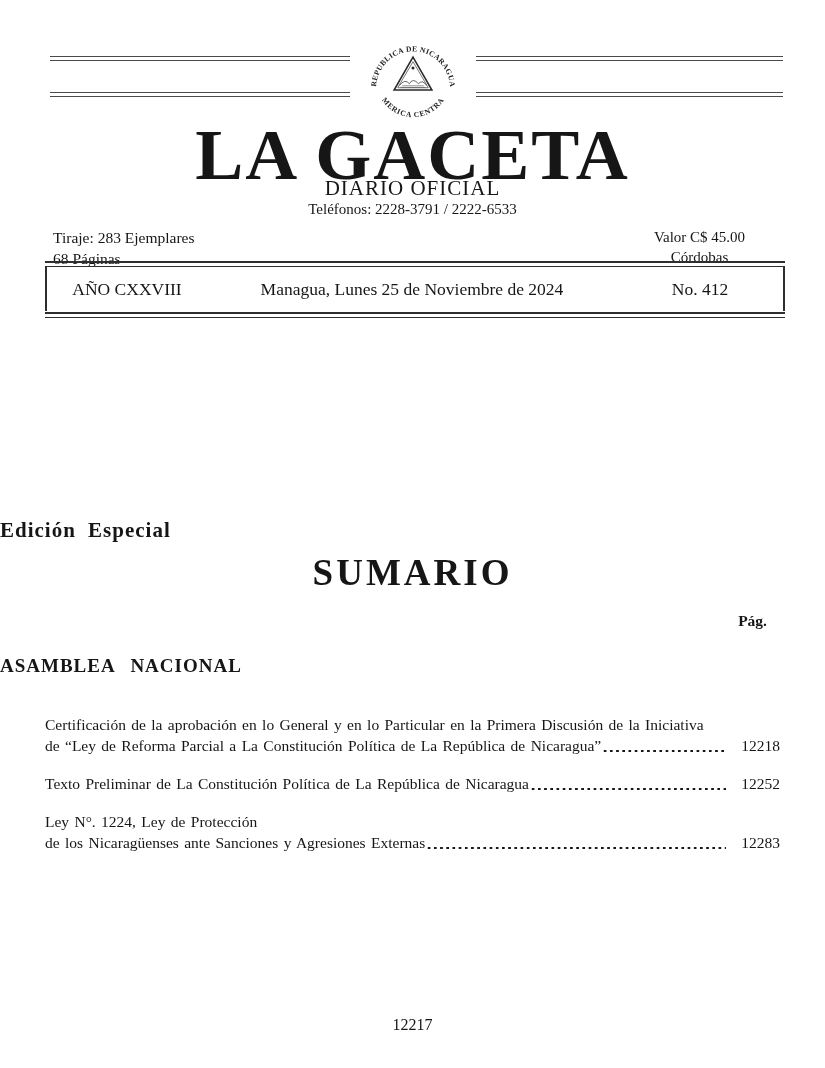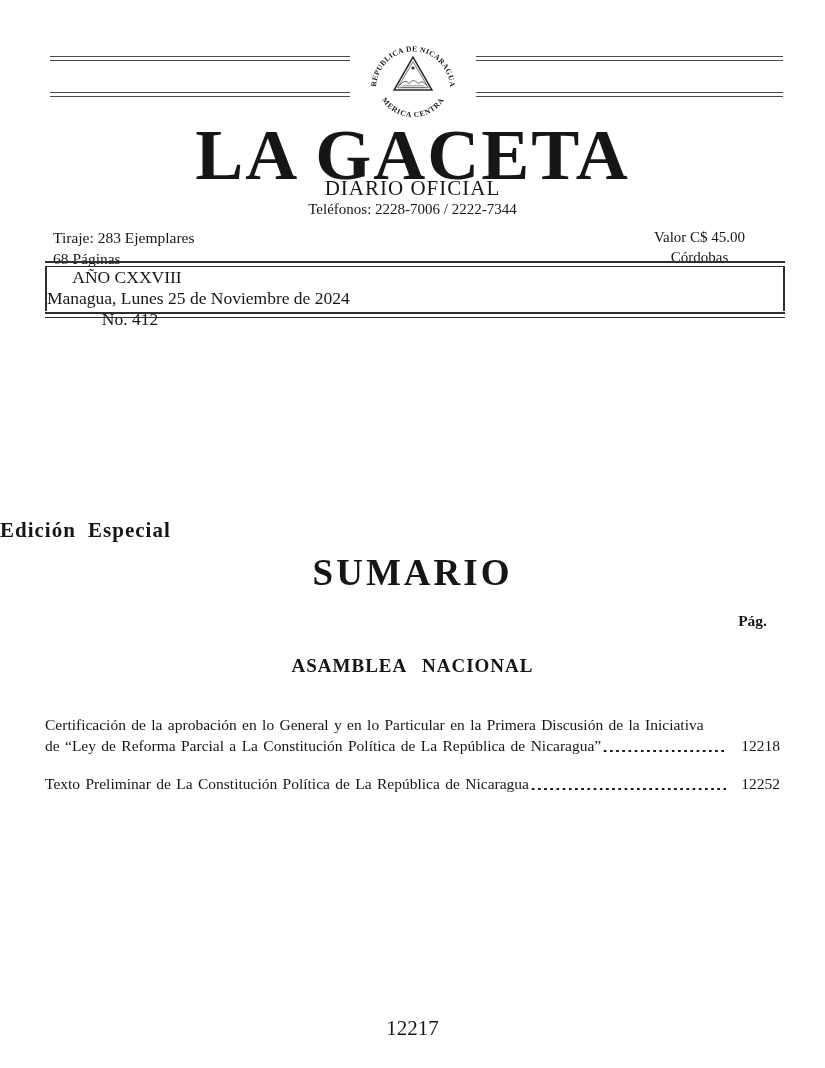--- a/index.html
+++ b/index.html
@@ -55,24 +55,23 @@
 
   
   .hrule{
     position:absolute;left:45px;right:40px;height:3px;
     border-top:2px solid #2e2e2e;border-bottom:1px solid #2e2e2e;
   }
   .hrule.a{top:261px;}
   .hrule.b{top:312px;}
   .banner{
     position:absolute;top:267px;left:45px;right:40px;height:44px;
-    display:flex;align-items:flex-start;
+    display:flex;align-items:center;
     border-left:2px solid #2e2e2e;border-right:2px solid #2e2e2e;
     font-size:17.5px;
-    flex-direction:column;
   }
   .banner .cell{display:flex;align-items:center;justify-content:center;}
   .banner .cell.year{width:160px;}
   .banner .cell.date{flex:1;}
   .banner .cell.num{width:166px;}
   .vsep{
     width:4px;
     border-left:1.5px solid #2e2e2e;border-right:1.5px solid #2e2e2e;
   }
 
@@ -83,21 +82,21 @@
   }
   .sumario{
     position:absolute;top:551px;left:0;right:0;text-align:center;
     font-size:37px;font-weight:bold;letter-spacing:3px;
   }
   .pag-label{
     position:absolute;top:612px;right:58px;
     font-size:15.5px;font-weight:bold;
   }
   .section-title{
-    position:absolute;top:655px;left:0;right:0;text-align:center;
+    position:absolute;top:655px;left:0;right:0;text-align:left;
     font-size:19px;font-weight:bold;letter-spacing:1px;word-spacing:10px;
   }
 
   
   .entries{
     position:absolute;top:714px;left:45px;right:45px;
     font-size:15.5px;line-height:21px;word-spacing:1.5px;
   }
   .entry{margin-bottom:17px;}
   .entry .pre-line{white-space:nowrap;}
@@ -108,21 +107,21 @@
     background-image:radial-gradient(circle,#161616 1.15px,rgba(0,0,0,0) 1.4px);
     background-size:6.2px 4px;
     background-repeat:repeat-x;
     background-position:left calc(100% - 3px);
   }
   .entry .page-num{white-space:nowrap;margin-left:14px;}
 
   
   .folio{
     position:absolute;top:1016px;left:0;right:0;text-align:center;
-    font-size:21px;
+    font-size:16px;
   }
 </style>
 </head>
 <body>
 
 <div class="page">
 
   <div class="top-rule r1"></div>
   <div class="top-rule r2"></div>
 
@@ -143,21 +142,21 @@
         <path d="M50,28.5 L67,57.5 L33,57.5 Z" stroke-width="0.7"></path>
         <path d="M35,55 Q41,47 46,53 Q50,46 56,53 Q61,48 65,55" stroke-width="0.8"></path>
         <path d="M36,57 L64,57 M38,55.2 L62,55.2" stroke-width="0.5"></path>
       </g>
       <circle cx="50" cy="35.5" r="1.7" fill="#2a2a2a"></circle>
     </svg>
   </div>
 
   <div class="title">LA GACETA</div>
   <div class="subtitle">DIARIO OFICIAL</div>
-  <div class="phones">Teléfonos: 2228-7006 / 2222-7344</div>
+  <div class="phones">Teléfonos: 2228-3791 / 2222-6533</div>
 
   <div class="info-left">
     <div>Tiraje: 283 Ejemplares</div>
     <div>68 Páginas</div>
   </div>
   <div class="info-right">
     <div>Valor C$ 45.00</div>
     <div>Córdobas</div>
   </div>
 
@@ -185,17 +184,25 @@
           <span class="page-num">12218</span>
         </div>
       </div>
       <div class="entry">
         <div class="last-line">
           <span class="last-text">Texto Preliminar de La Constitución Política de La República de Nicaragua</span>
           <span class="leader"></span>
           <span class="page-num">12252</span>
         </div>
       </div>
+      <div class="entry">
+        <div class="pre-line">Ley N°. 1224, Ley de Protección</div>
+        <div class="last-line">
+          <span class="last-text">de los Nicaragüenses ante Sanciones y Agresiones Externas</span>
+          <span class="leader"></span>
+          <span class="page-num">12283</span>
+        </div>
+      </div>
     </div>
 
   <div class="folio">12217</div>
 
 </div>
 
 </body></html>

